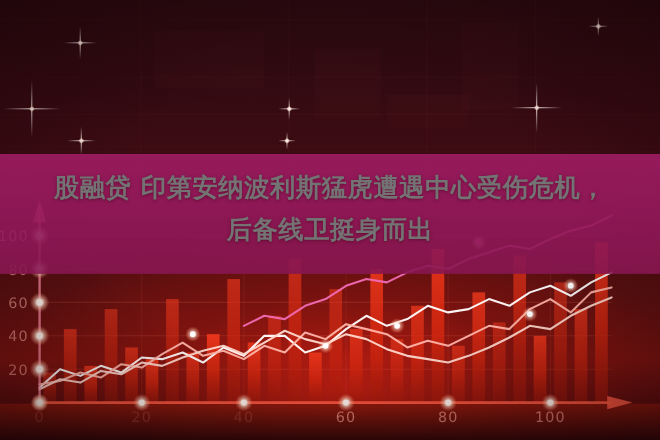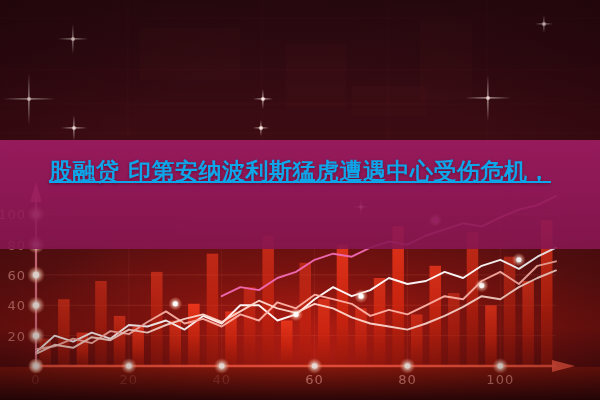--- a/index.html
+++ b/index.html
@@ -87,28 +87,27 @@
     left: 0; right: 0;
     top: 140px;
     height: 109px;
     background: linear-gradient(180deg, rgba(160,28,100,0.90) 0%, rgba(150,25,92,0.90) 45%, rgba(134,22,80,0.90) 100%);
   }
   .band-title {
     position: absolute;
     left: 0; right: 0;
     top: 152px;
     text-align: center;
-    color: #0ea5e9;
+    color: #737373;
     font-size: 23px;
     font-weight: bold;
     line-height: 38px;
     letter-spacing: 0.5px;
     text-shadow: 0 1px 3px rgba(60,0,25,0.55);
     white-space: pre-line;
-    text-decoration: underline;
   }
 </style>
 </head>
 <body>
 
 <div id="stage">
 
   <div class="bg-base"></div>
   <div class="bg-dark-top"></div>
 
@@ -301,15 +300,15 @@
       </div>
       <div class="spark" style="left: 353px; top: 199px; width: 16px; height: 16px;">
         <i style="width: 16px; height: 1.2px;"></i>
         <b style="height: 16px; width: 1.2px;"></b>
       </div>
     </div>
 
   <div class="vignette"></div>
 
   <div class="band"></div>
-  <div class="band-title"><span>股融贷 印第安纳波利斯猛虎遭遇中心受伤危机，</span><br></div>
+  <div class="band-title"><span>股融贷 印第安纳波利斯猛虎遭遇中心受伤危机，</span><br><span>后备线卫挺身而出</span></div>
 
 </div>
 
 </body></html>

